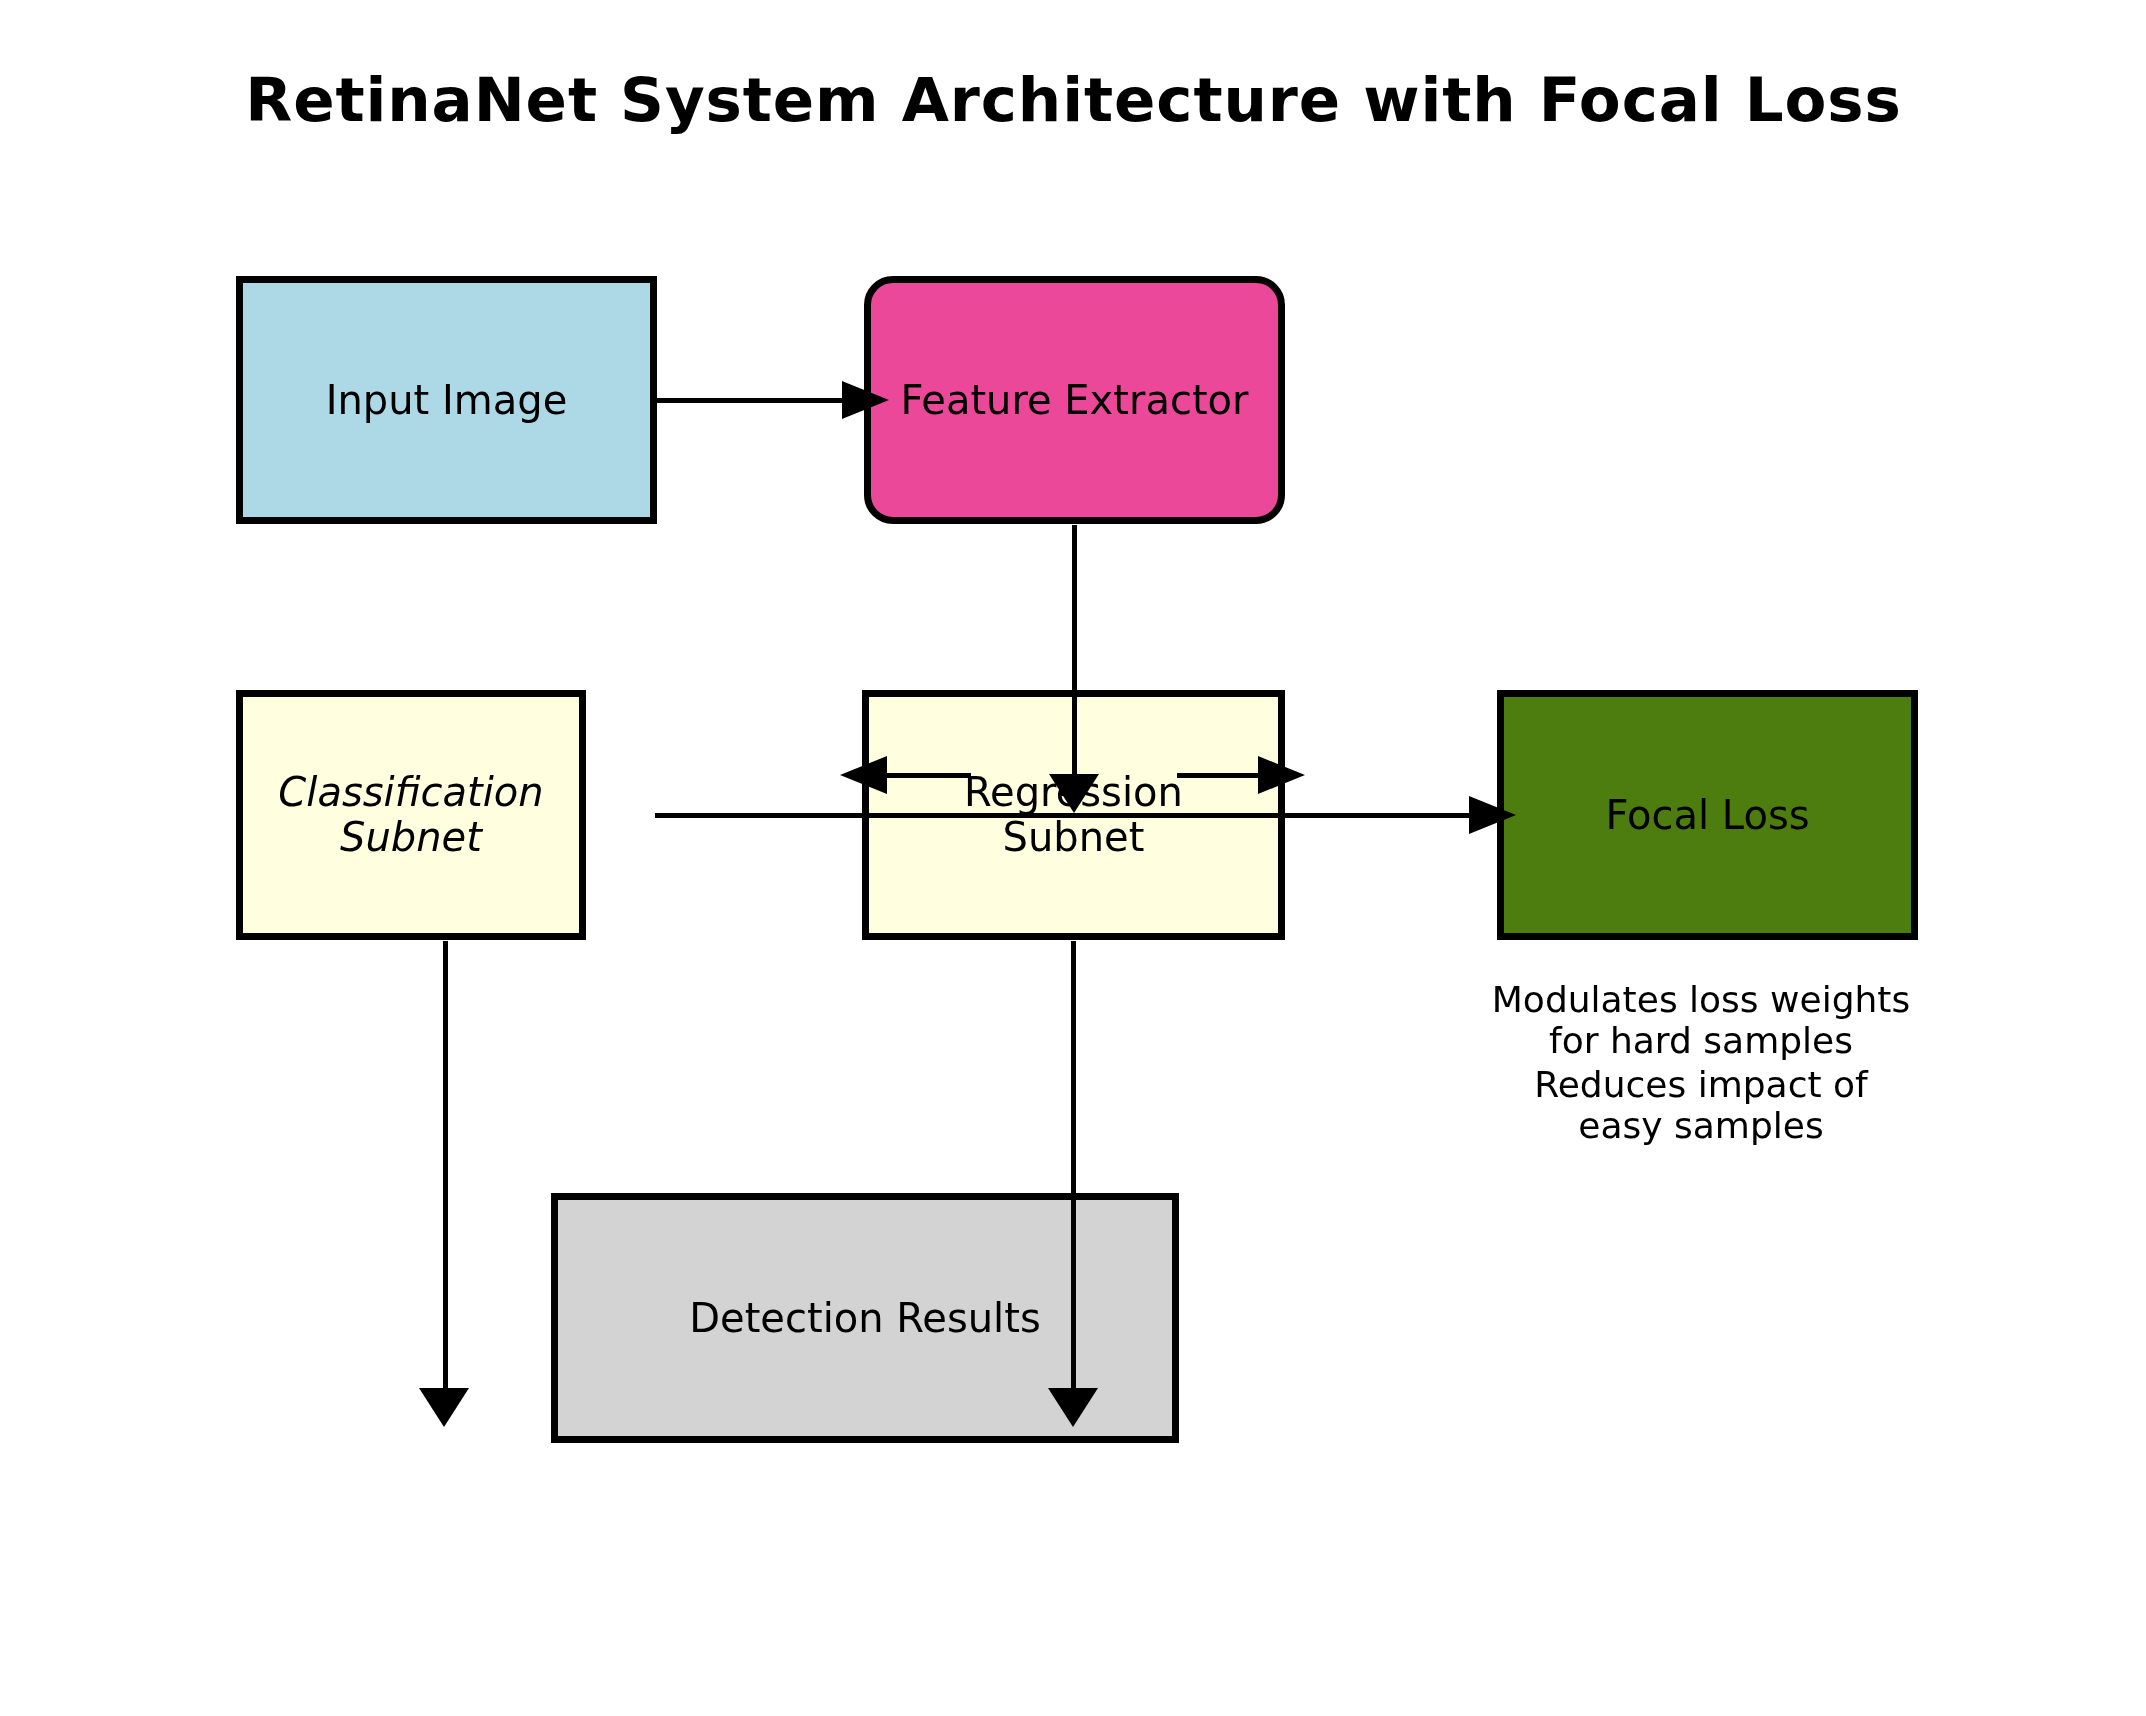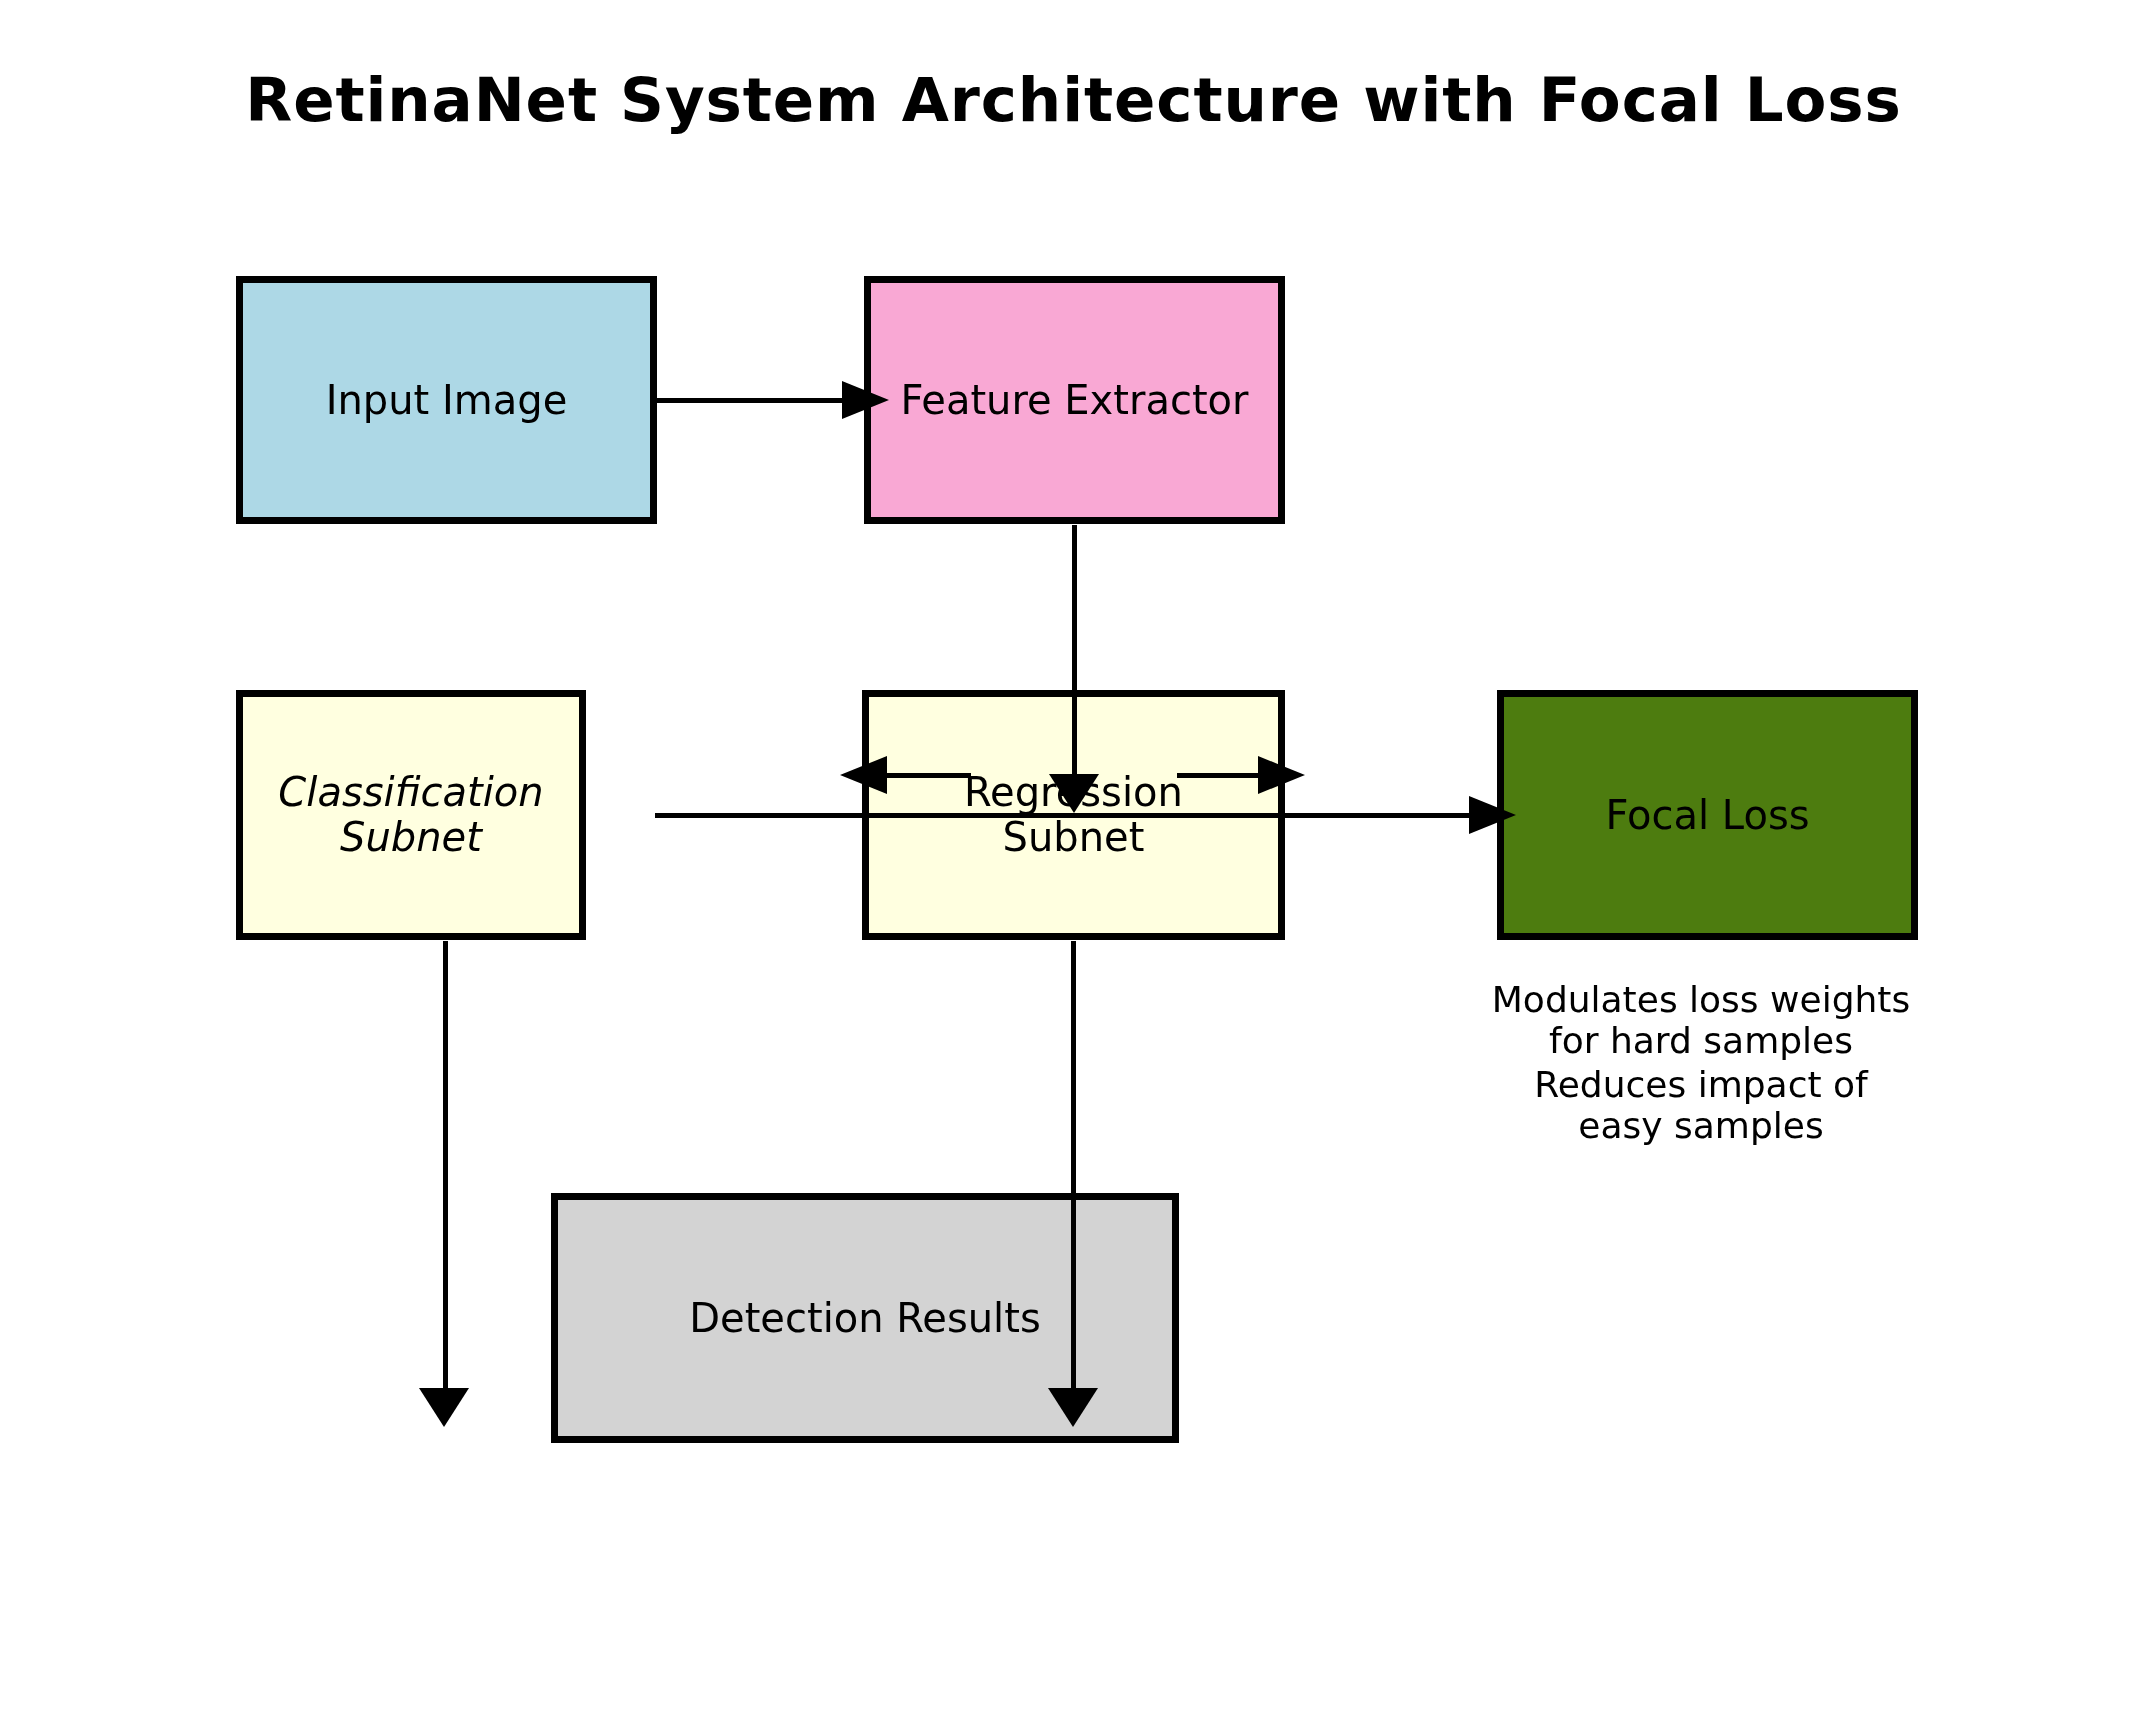--- a/index.html
+++ b/index.html
@@ -64,21 +64,21 @@
 <body>
 
 <div class="canvas">
 
   <div class="title">RetinaNet System Architecture with Focal Loss</div>
 
   <div class="node n-input" style="background-color: rgb(173, 216, 230);">
     <span class="label">Input Image</span>
   </div>
 
-  <div class="node n-feature" style="background-color: #f9a8d4;">
+  <div class="node n-feature" style="background-color: #ec4899; border-radius: 29px;">
     <span class="label">Feature Extractor</span>
   </div>
 
   <div class="node n-class" style="background-color: rgb(255, 255, 224);">
     <span class="label">Classification
 Subnet</span>
   </div>
 
   <div class="node n-regress" style="background-color: rgb(255, 255, 224);">
     <span class="label">Regression

